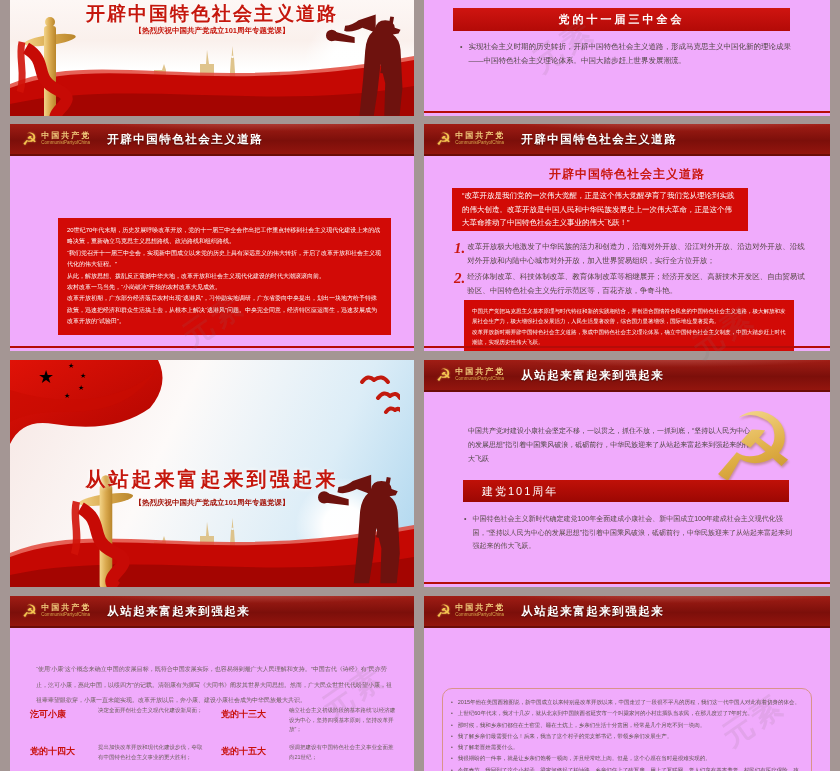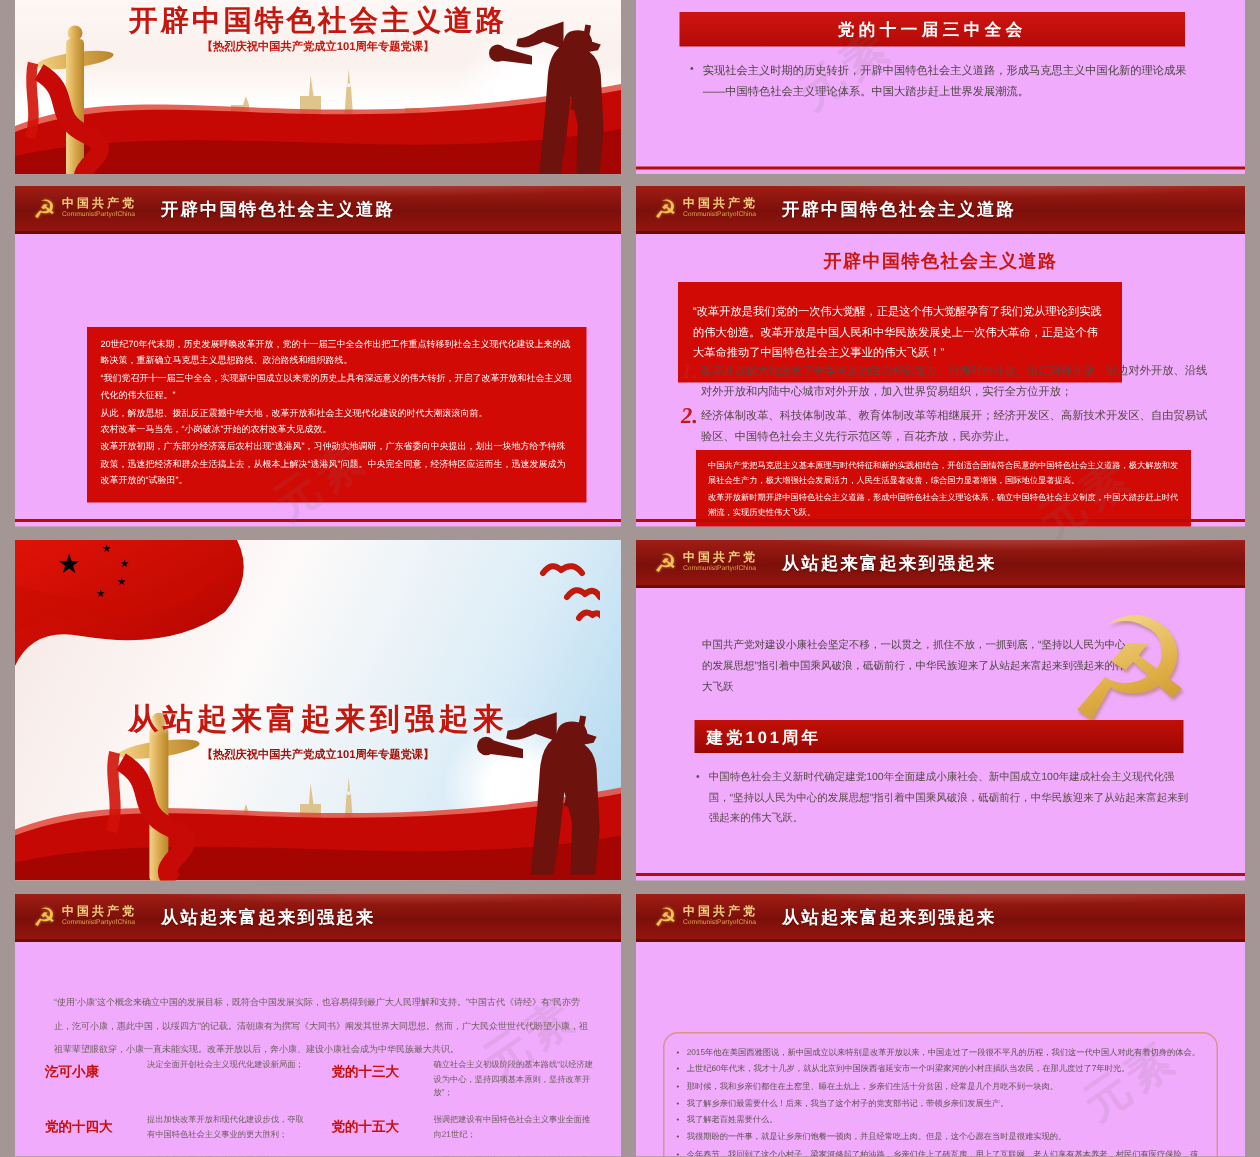--- a/index.html
+++ b/index.html
@@ -59,21 +59,21 @@
   
   .s3-heading { position:absolute; top:52px; left:38px; width:330px;
         font-size:10px; font-weight:bold; color:#c9170f; line-height:1.6; }
   .redbox { position:absolute; background:#d20a06; color:#fff; text-align:left; }
   .s3-box { top:94px; left:48px; width:333px; padding:7px 9px; }
   .s3-box p, .s4-box2 p { font-size:6px; line-height:1.9; }
 
   
   .s4-heading { position:absolute; top:42px; left:0; right:0; text-align:center;
         font-size:12px; font-weight:bold; color:#c9170f; letter-spacing:1px; }
-  .s4-quote { top:64px; left:28px; width:296px; padding:13px 10px; font-size:7.5px; line-height:1.8; }
+  .s4-quote { top:64px; left:28px; width:296px; padding:1px 10px; font-size:7.5px; line-height:1.8; }
   .s4-item { position:absolute; left:30px; width:352px; display:flex; gap:2px;
         font-size:7.5px; color:#554743; line-height:1.8; }
   .s4-item .num { font-family:"Liberation Serif","DejaVu Serif",serif; font-style:italic;
         font-weight:bold; color:#c9170f; font-size:15px; line-height:1; padding-top:1px; }
   .s4-i1 { top:116px; } .s4-i2 { top:146px; }
   .s4-box2 { top:176px; left:40px; width:330px; padding:6px 8px; }
   .s4-box2 p { font-size:5.5px; }
 
   
   .s5 { background:linear-gradient(115deg,#f6e7e4 0%,#fdfaf9 38%,#dcedf7 72%,#abd5ee 100%); }
@@ -93,22 +93,22 @@
   .birds { position:absolute; right:14px; top:12px; width:72px; height:48px; z-index:4; }
 
   
   .s6-para { position:absolute; top:64px; left:44px; width:288px;
         font-size:7px; color:#4c4542; line-height:2.0; }
   .s6-emblem { position:absolute; top:40px; right:34px; font-size:96px; line-height:1; z-index:1;
         background:linear-gradient(160deg,#f7dd96 10%,#dfae45 55%,#b8821d 100%);
         -webkit-background-clip:text; background-clip:text; color:transparent;
         filter:drop-shadow(1px 2px 1px rgba(120,80,0,.35)); }
   .banner-l { position:absolute; top:120px; left:39px; width:326px; height:22px;
-        background:linear-gradient(180deg,#c01008,#9c0703); color:#fff; font-weight:bold; font-size:11px;
-        letter-spacing:2px; display:flex; align-items:center; padding-left:8px; z-index:2; }
+        background:linear-gradient(180deg,#c01008,#9c0703); color:#fff; font-weight:normal; font-size:11px;
+        letter-spacing:2px; display:flex; align-items:center; padding-left:19px; z-index:2; }
   .s6-bullet { position:absolute; top:152px; left:40px; width:330px; display:flex; gap:6px;
         font-size:7px; color:#574b46; line-height:1.95; z-index:2; }
 
   
   .s7-title { position:absolute; top:40px; left:56px; font-size:13.5px; font-weight:bold; color:#c9170f; letter-spacing:1px; }
   .s7-para { position:absolute; top:66px; left:26px; width:356px;
         font-size:6px; color:#6c605c; line-height:2.6; }
   .congress { position:absolute; top:110px; left:20px; width:368px;
         display:grid; grid-template-columns:1fr 1fr; column-gap:14px; row-gap:8px; }
   .cg-cell { display:flex; gap:6px; align-items:flex-start; }
@@ -214,21 +214,21 @@
       <span class="hdr-title">开辟中国特色社会主义道路</span>
     </div>
     <div class="s4-heading">开辟中国特色社会主义道路</div>
     <div class="redbox s4-quote">“改革开放是我们党的一次伟大觉醒，正是这个伟大觉醒孕育了我们党从理论到实践的伟大创造。改革开放是中国人民和中华民族发展史上一次伟大革命，正是这个伟大革命推动了中国特色社会主义事业的伟大飞跃！”</div>
     <div class="s4-item s4-i1">
       <span class="num">1.</span>
       <span>改革开放极大地激发了中华民族的活力和创造力，沿海对外开放、沿江对外开放、沿边对外开放、沿线对外开放和内陆中心城市对外开放，加入世界贸易组织，实行全方位开放；</span>
     </div>
     <div class="s4-item s4-i2">
       <span class="num">2.</span>
-      <span>经济体制改革、科技体制改革、教育体制改革等相继展开；经济开发区、高新技术开发区、自由贸易试验区、中国特色社会主义先行示范区等，百花齐放，民亦劳止。</span>
+      <span>经济体制改革、科技体制改革、教育体制改革等相继展开；经济开发区、高新技术开发区、自由贸易试验区、中国特色社会主义先行示范区等，百花齐放，争奇斗艳。</span>
     </div>
     <div class="redbox s4-box2">
       <p>中国共产党把马克思主义基本原理与时代特征和新的实践相结合，开创适合国情符合民意的中国特色社会主义道路，极大解放和发展社会生产力，极大增强社会发展活力，人民生活显著改善，综合国力显著增强，国际地位显著提高。</p>
       <p>改革开放新时期开辟中国特色社会主义道路，形成中国特色社会主义理论体系，确立中国特色社会主义制度，中国大踏步赶上时代潮流，实现历史性伟大飞跃。</p>
     </div>
     <div class="redline"></div>
   </div>
 
   <div class="slide col1 r3 s5">
     <svg class="flag" viewBox="0 0 160 96">

